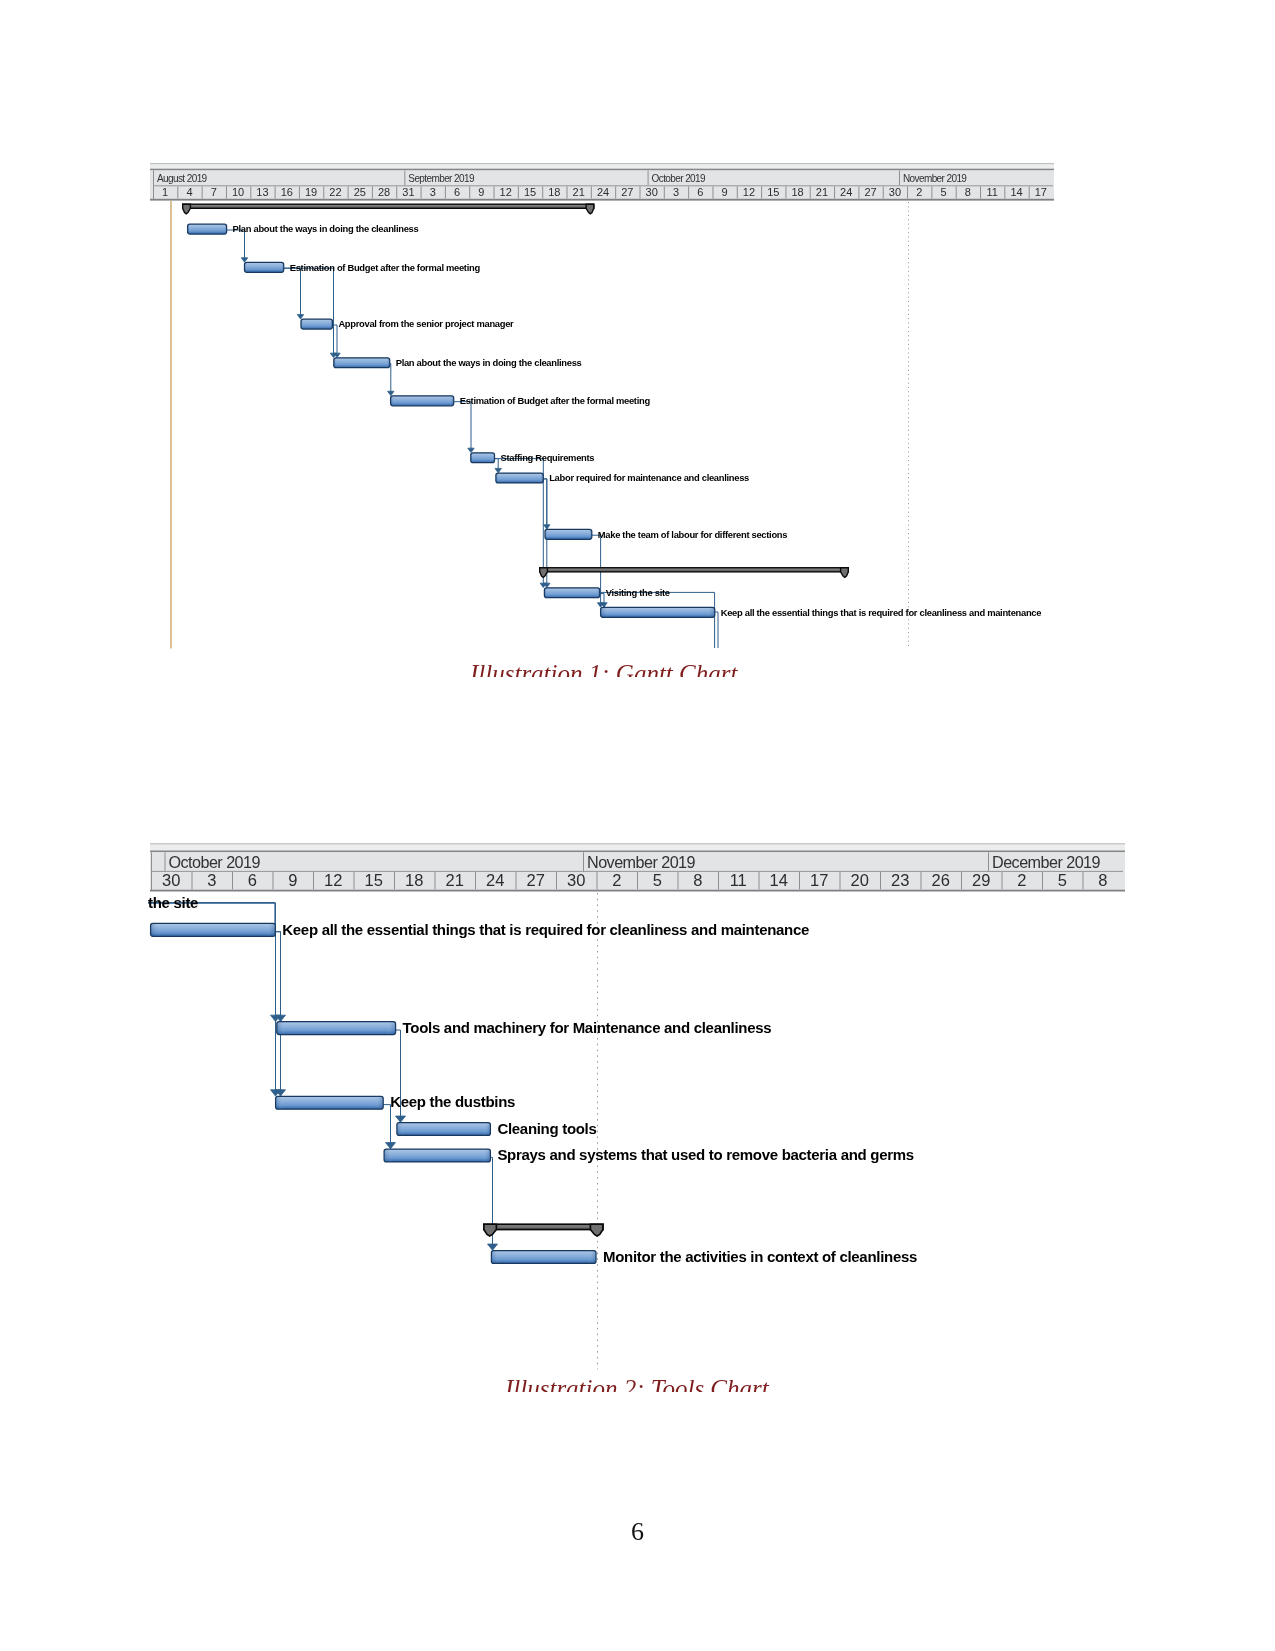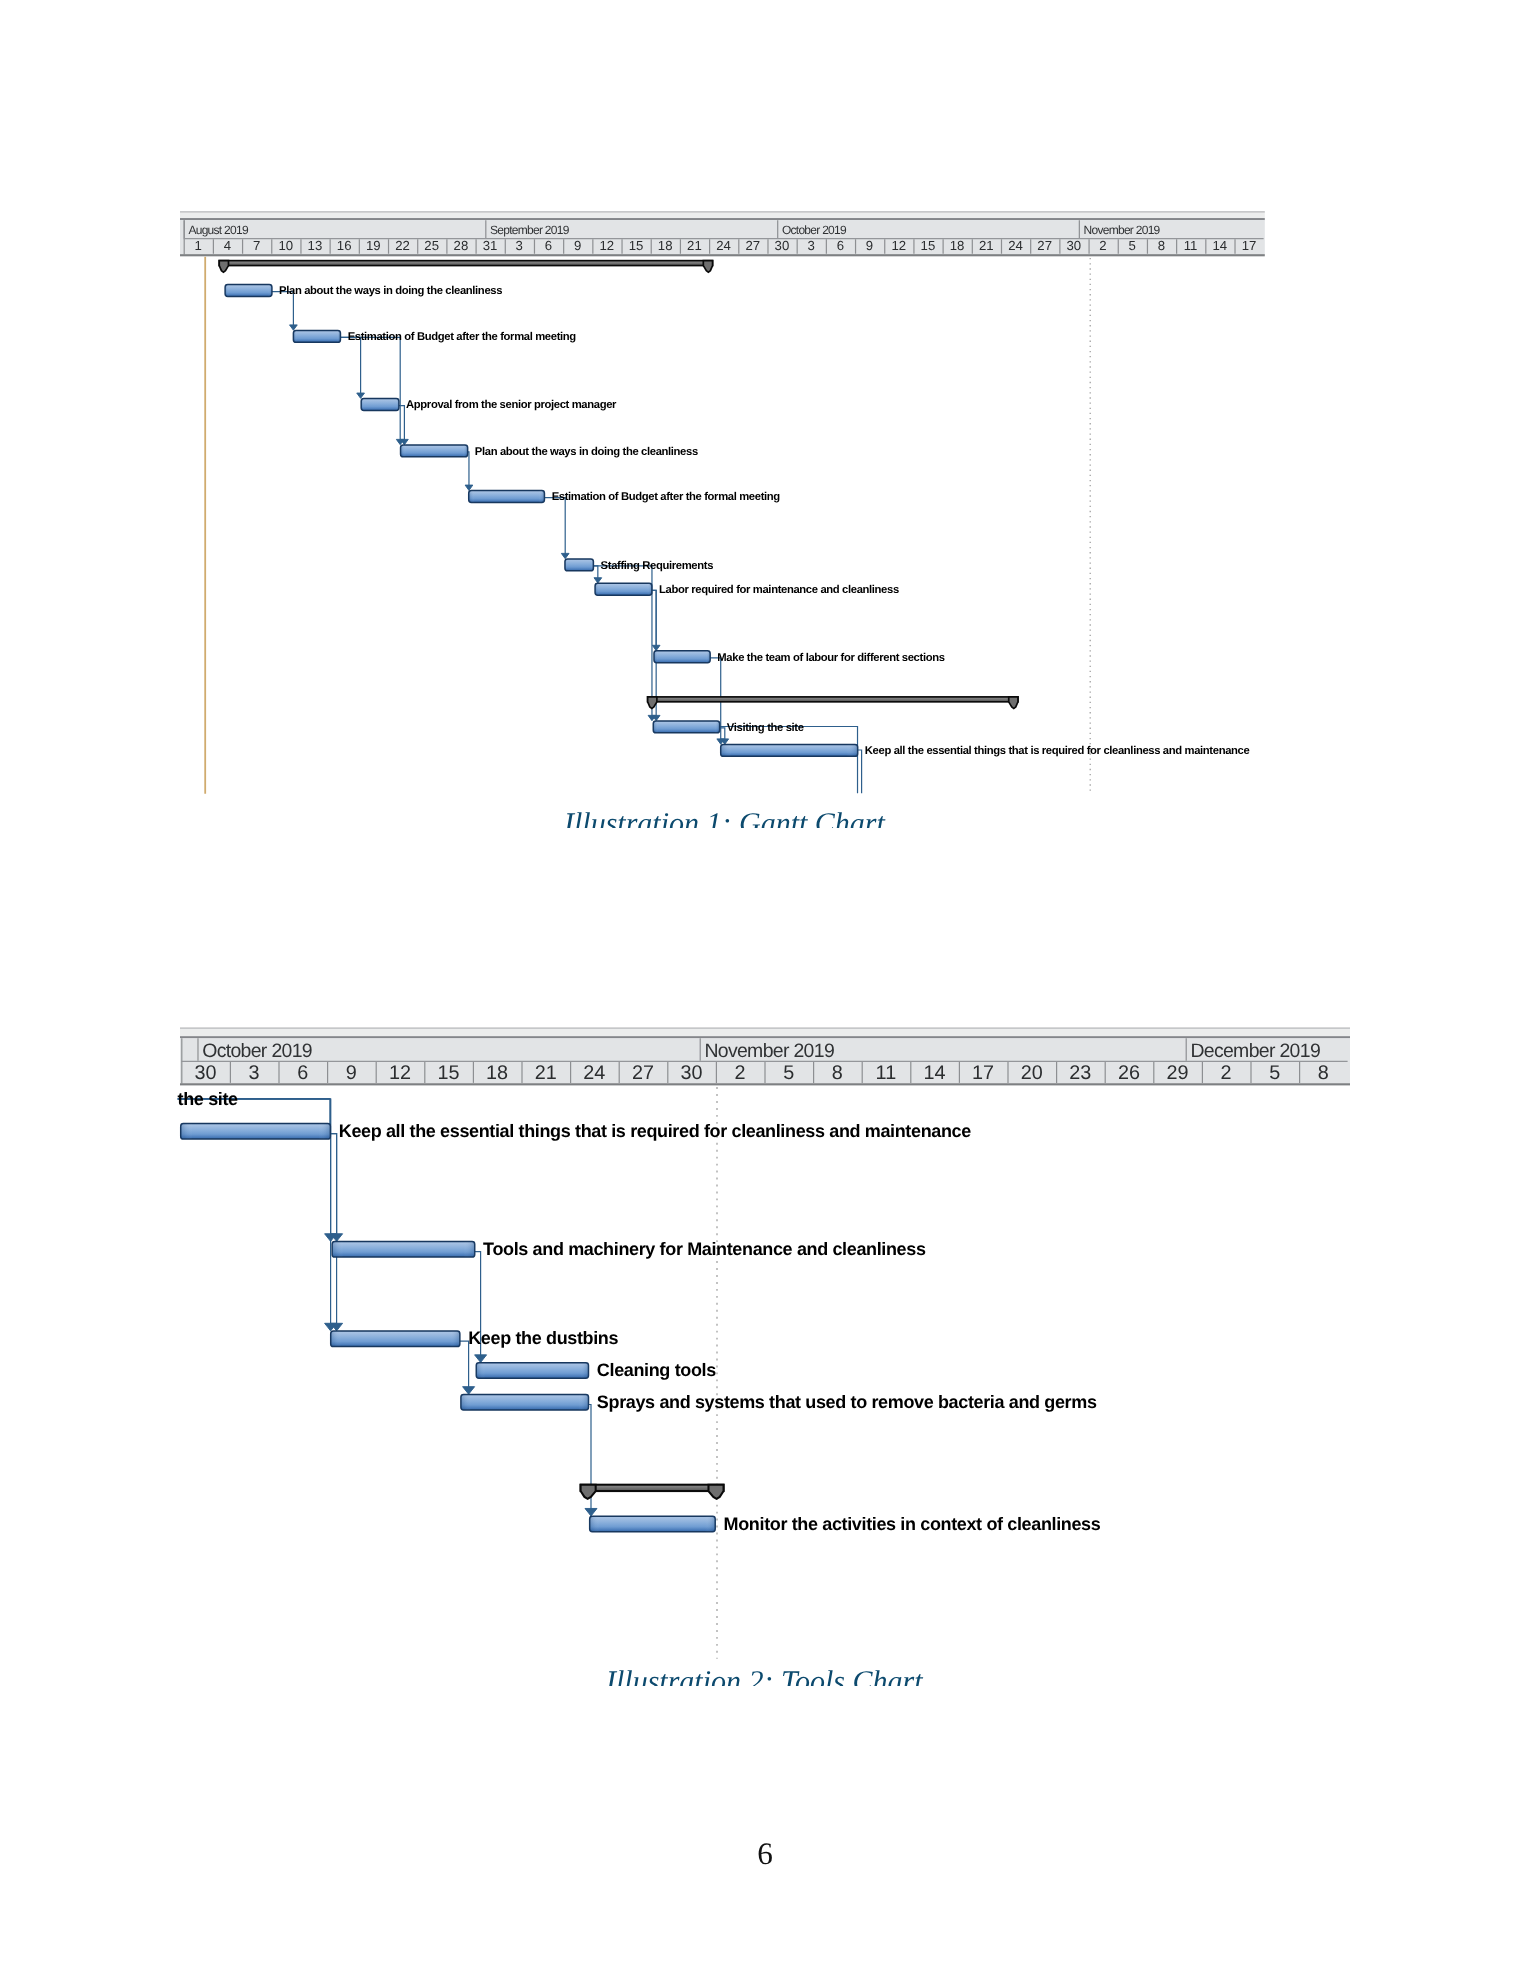--- a/index.html
+++ b/index.html
@@ -1,18 +1,18 @@
 <!DOCTYPE html>
 <html><head>
 <meta charset="utf-8">
 <style>
   html,body{margin:0;padding:0;background:#ffffff;}
   body{width:1275px;height:1651px;font-family:"Liberation Sans",sans-serif;position:relative;overflow:hidden;}
-  .page{position:absolute;left:0;top:13px;width:1275px;height:1185px;background:#fff;}
-  .cap{position:absolute;font-family:"Liberation Serif",serif;font-style:italic;color:#0c4a6e;white-space:nowrap;overflow:hidden;}
+  .page{position:absolute;left:0;top:0;width:1275px;height:1185px;background:#fff;}
+  .cap{position:absolute;font-family:"Liberation Serif",serif;font-style:italic;color:#7f1d1d;white-space:nowrap;overflow:hidden;}
   .pgnum{position:absolute;font-family:"Liberation Serif",serif;color:#111;}
   svg{display:block;}
   text{font-family:"Liberation Sans",sans-serif;}
 </style>
 </head>
 <body>
 
 <div class="page">
   <svg id="art" width="1275" height="1651" viewBox="0 0 1275 1651">
       <defs>

